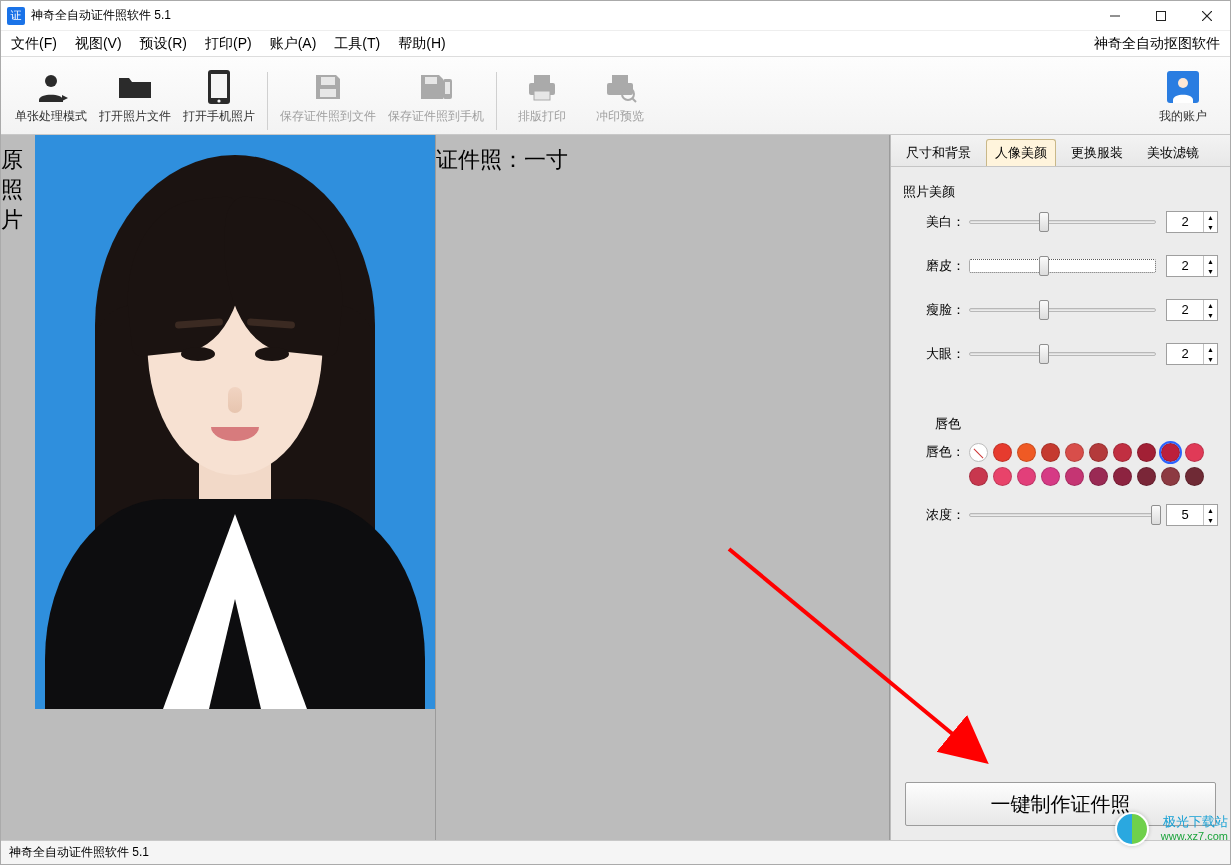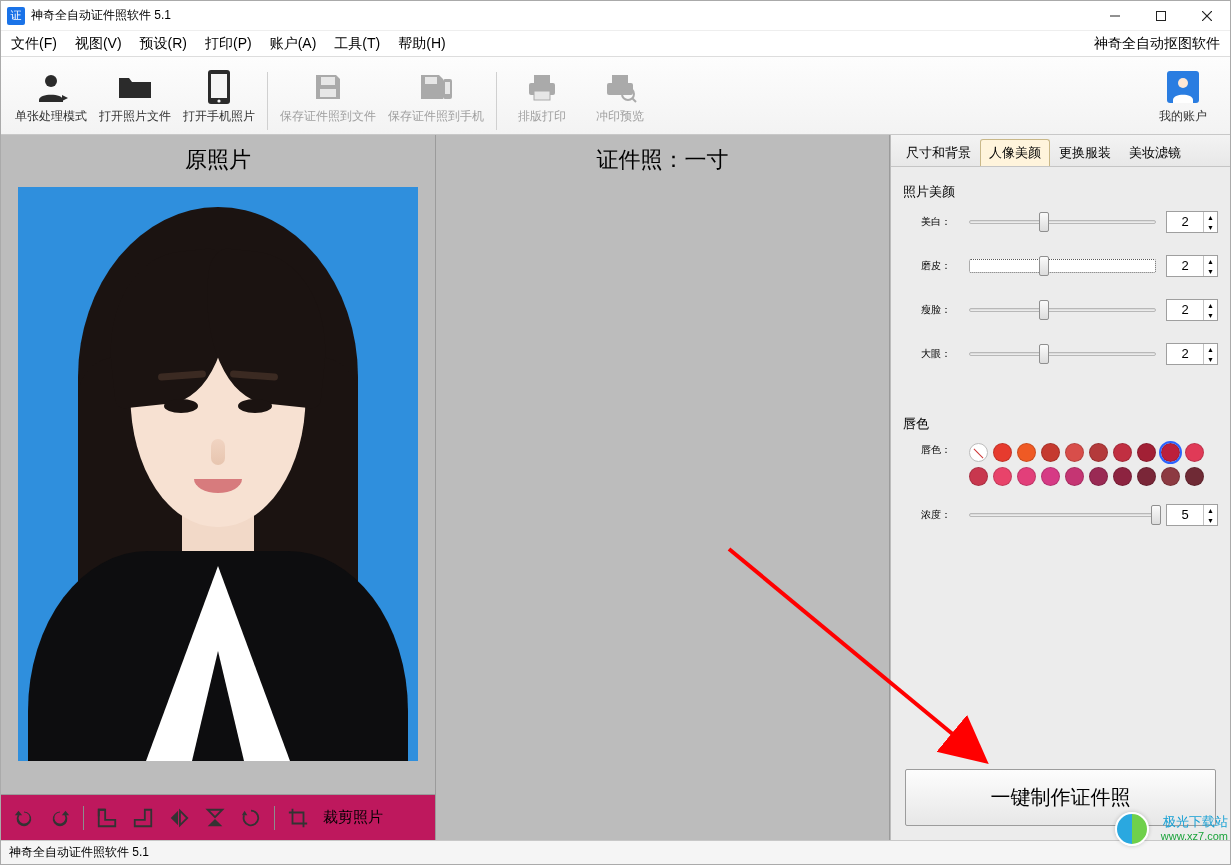--- a/index.html
+++ b/index.html
@@ -80,21 +80,21 @@
   
   .main {
     display: flex;
     height: calc(100% - 30px - 26px - 78px - 24px);
   }
   .pane {
     background: #bcbcbc;
     position: relative;
     overflow: hidden;
     display:flex;
-    flex-direction:column;
+    flex-direction:row;
   }
   .pane-left { width: 435px; border-right: 1px solid #9b9b9b; }
   .pane-middle { flex: 1; border-right: 1px solid #9b9b9b; }
   .pane-title {
     font-size: 22px;
     text-align: center;
     padding: 10px 0 12px;
     font-family: "SimSun", serif;
   }
   .photo-wrap {
@@ -196,21 +196,21 @@
     height:28px;
     background: linear-gradient(#f9f9f9,#e4e4e4);
     border-bottom:1px solid #c9c9c9;
     display:flex; align-items:center;
     padding: 0 8px;
     font-size:13px; font-weight:bold;
   }
   .side-header .spacer{flex:1;}
   .preset-dd { font-weight:normal; font-size:13px; cursor:pointer; display:flex; align-items:center; gap:2px;}
   .tabs {
-    display:flex; 
+    display:flex; gap:6px;
     padding: 4px 6px 0;
     background: linear-gradient(#f3f3f3,#e8e8e8);
     border-bottom:1px solid #c5c5c5;
   }
   .tab {
     padding:4px 8px;
     font-size:13px;
     border:1px solid transparent;
     border-bottom:none;
     cursor:pointer;
@@ -220,26 +220,26 @@
     border-color:#c9b889;
     border-radius:3px 3px 0 0;
   }
   .side-body {
     flex:1;
     padding: 14px 12px;
     background:#ececec;
     overflow:auto;
   }
   .group-title { font-size:13px; margin: 2px 0 10px; }
-  .group-title.second { margin-top: 50px; }
+  .group-title.second { margin-top: 50px; margin-left: 32px; }
   .slider-row {
     display:flex; align-items:center;
     margin: 0 0 22px 18px;
   }
-  .slabel { width:48px; padding-right:4px; font-size:10px;}
+  .slabel { width:48px; text-align:right; padding-right:4px; font-size:13px;}
   .track {
     position:relative;
     flex:1;
     height:18px;
     margin-right:10px;
     cursor:pointer;
   }
   .track .bar {
     position:absolute; left:0; right:0; top:50%; transform:translateY(-50%);
     height:4px;
@@ -279,21 +279,21 @@
   .sw.selected { outline:2px solid #2a62ff; outline-offset:0px; }
   .sw.none {
     background:#fff; border:1px solid #bdbdbd; position:relative;
   }
   .sw.none::after{
     content:""; position:absolute; left:2px; right:2px; top:50%;
     height:1px; background:#c33; transform: rotate(45deg);
   }
   .big-btn {
     margin: auto 14px 14px;
-    height:57px;
+    height:44px;
     background: linear-gradient(#fdfdfd,#e7e7e7);
     border:1px solid #9c9c9c;
     border-radius:2px;
     display:flex; align-items:center; justify-content:center;
     font-size:20px;
     font-family:"SimSun", serif;
     cursor:pointer;
   }
   
   .statusbar {

